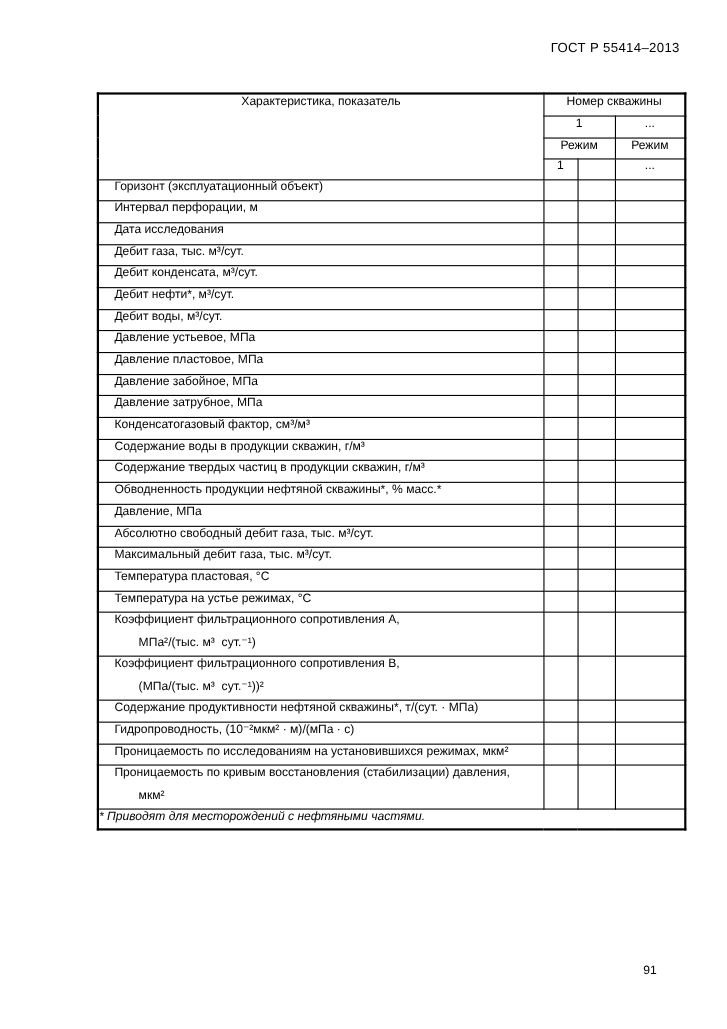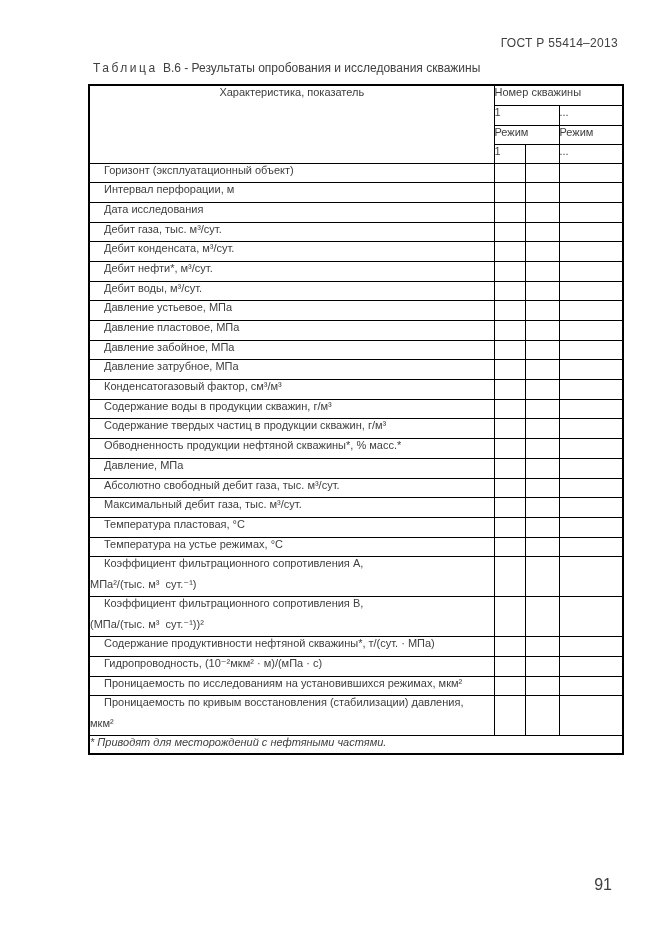--- a/index.html
+++ b/index.html
@@ -1,18 +1,18 @@
 <!DOCTYPE html>
 <html><head>
 <meta charset="utf-8">
 <style>
   html,body { margin:0; padding:0; background:#e8e8e8; }
   .page {
     position:relative; width:661px; height:935px; margin:0 auto;
-    background:#ffffff; color:#404040;
+    background:#ffffff; color:#000000;
     font-family:"Liberation Sans","DejaVu Sans",sans-serif;
     overflow:hidden;
   }
   .doc-number {
     position:absolute; top:36px; right:43px;
     font-size:12px; letter-spacing:0.3px;
   }
   .caption {
     position:absolute; left:93px; top:61px;
     font-size:12px; white-space:nowrap;
@@ -27,43 +27,42 @@
     padding-left:28px;
   }
   table.main td {
     border:1px solid #000; padding:0;
     vertical-align:top; font-size:11px; line-height:13px;
     overflow:hidden;
   }
   
   tr.h1 { height:20px; } tr.h2 { height:20px; }
   tr.h3 { height:19px; } tr.h4 { height:19px; }
-  td.hc { padding-top:4px; }
+  td.hc { text-align:center; padding-top:4px; }
   td.char-head { text-align:center; padding-top:4px; }
   
   tr.r-s { height:19.7px;margin-left:20px; }
   tr.r-d { height:40px; }
   td.c-label { padding:3px 2px 0 2px; }
   .lbl  { text-indent:14px; }
-  .lbl2 { text-indent:0; margin-top:8px; }
+  .lbl2 { text-indent:0; margin-top:8px;margin-left:36px; }
   
   tr.foot { height:18px; }
   td.footcell { padding:3px 2px 0 16px; font-size:10px;font-style:italic; }
   .page-num {
-    position:absolute; top:876px; right:49px; font-size:16px;
+    position:absolute; top:876px; right:64px; font-size:11px;
   }
 </style>
 </head>
 <body>
 
 <div class="page">
 
   <div class="doc-number">ГОСТ Р 55414–2013</div>
 
-  <div class="caption"><span class="word">Таблица</span>&nbsp;<span class="ref">В.6</span>&nbsp;<span>- Результаты опробования и исследования скважины</span></div>
 
   <table class="main">
     <colgroup>
       <col style="width:405px">
         <col style="width:31px">
         <col style="width:34px">
         <col style="width:64px">
     </colgroup>
     <tbody>
       <tr class="h1">

